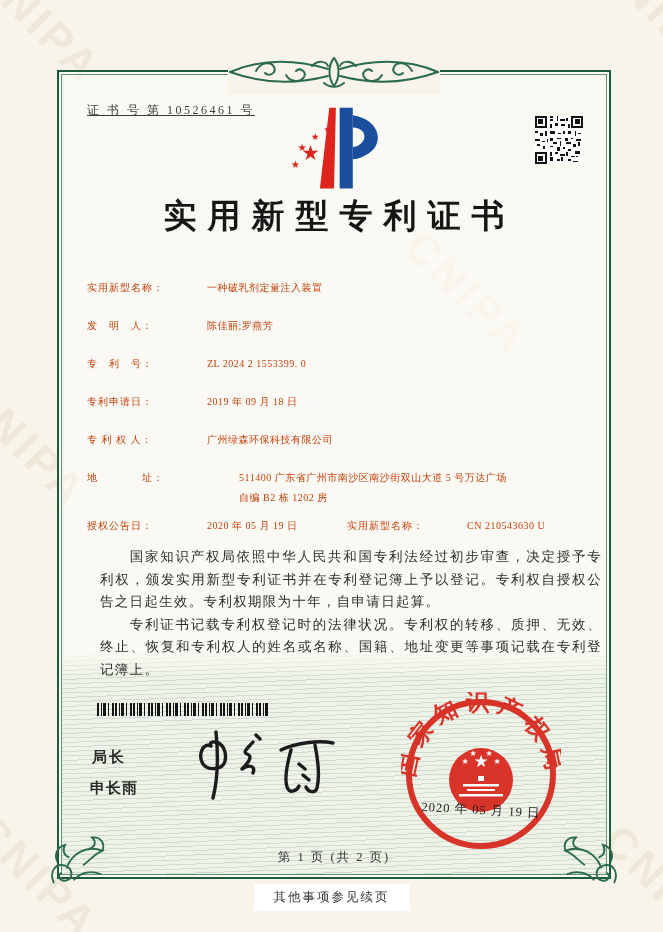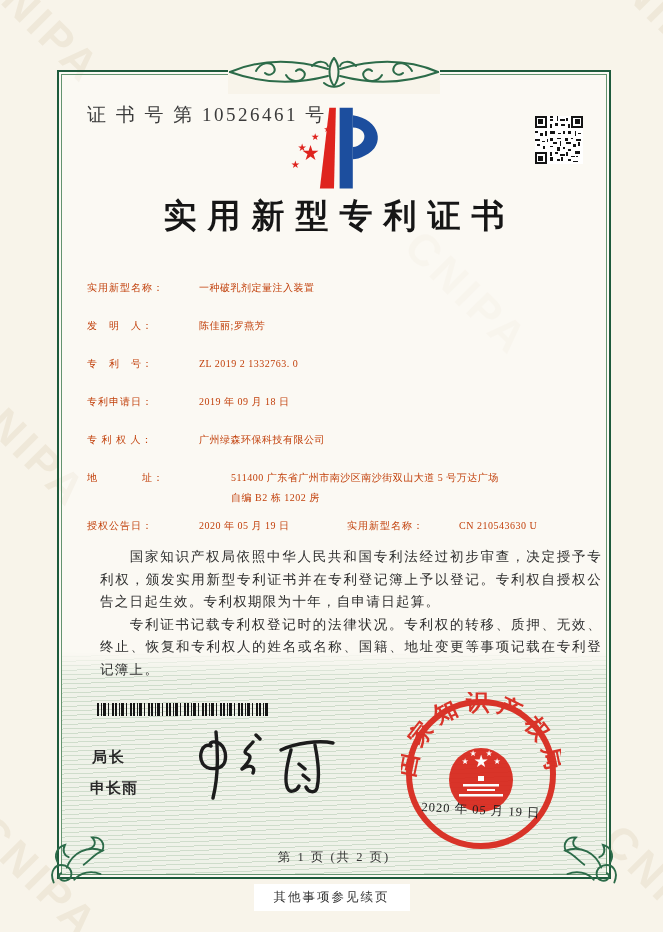--- a/index.html
+++ b/index.html
@@ -37,35 +37,35 @@
   
   .ornament-top{
     position:absolute; left:50%; top:-22px; transform:translateX(-50%);
     width:212px; height:44px; background:#f8f4ea; z-index:3;
   }
   .corner{position:absolute; width:66px; height:60px; z-index:3;}
   .corner-left{left:-13px; bottom:-13px;}
   .corner-right{right:-13px; bottom:-13px; transform:scaleX(-1);}
   
   .cert-no{
-    position:absolute; left:28px; top:30px; font-size:19px;
-    letter-spacing:2.5px; color:#3b3b3b;
+    position:absolute; left:28px; top:30px; font-size:12px;
+    letter-spacing:2.5px; color:#3b3b3b;text-decoration:underline;
   }
   .logo{position:absolute; left:50%; top:30px; transform:translateX(-50%);}
   .qr{position:absolute; right:26px; top:44px; width:48px; height:48px;}
   .title{
     position:absolute; left:0; top:122px; width:100%; text-align:center;
     font-size:33px; font-weight:bold; color:#161616;
     letter-spacing:11px; text-indent:11px;
   }
   
   .fields{position:absolute; left:28px; top:206px; width:500px; font-size:10px; color:#c2410c;}
   .frow{display:flex; line-height:20px; margin-bottom:18px;}
   .flabel{flex:0 0 112px; letter-spacing:1px; white-space:nowrap;}
-  .fvalue{letter-spacing:0.5px;}
+  .fvalue{letter-spacing:0.5px;margin-left:8px;}
   .frow-addr{margin-bottom:8px;gap:32px;}
   .grant-row{display:flex; line-height:20px;}
   .grant-pair{display:flex;}
   .grant-pair1{flex:0 0 260px;font-family:Liberation Serif, serif;}
   
   .legal{
     position:absolute; left:26px; top:474px; width:502px;
     font-size:13.5px; line-height:22.5px; letter-spacing:1.3px;
     color:#2e2e2e; text-align:justify;margin-left:15px;
   }
@@ -245,21 +245,21 @@
       <div class="frow">
         <span class="flabel">实用新型名称：</span>
         <span class="fvalue">一种破乳剂定量注入装置</span>
       </div>
       <div class="frow">
         <span class="flabel">发　明　人：</span>
         <span class="fvalue">陈佳丽;罗燕芳</span>
       </div>
       <div class="frow">
         <span class="flabel">专　利　号：</span>
-        <span class="fvalue">ZL 2019 2 1332763. 0</span>
+        <span class="fvalue">ZL 2024 2 1553399. 0</span>
       </div>
       <div class="frow">
         <span class="flabel">专利申请日：</span>
         <span class="fvalue">2019 年 09 月 18 日</span>
       </div>
       <div class="frow">
         <span class="flabel">专 利 权 人：</span>
         <span class="fvalue">广州绿森环保科技有限公司</span>
       </div>
       <div class="frow frow-addr">

